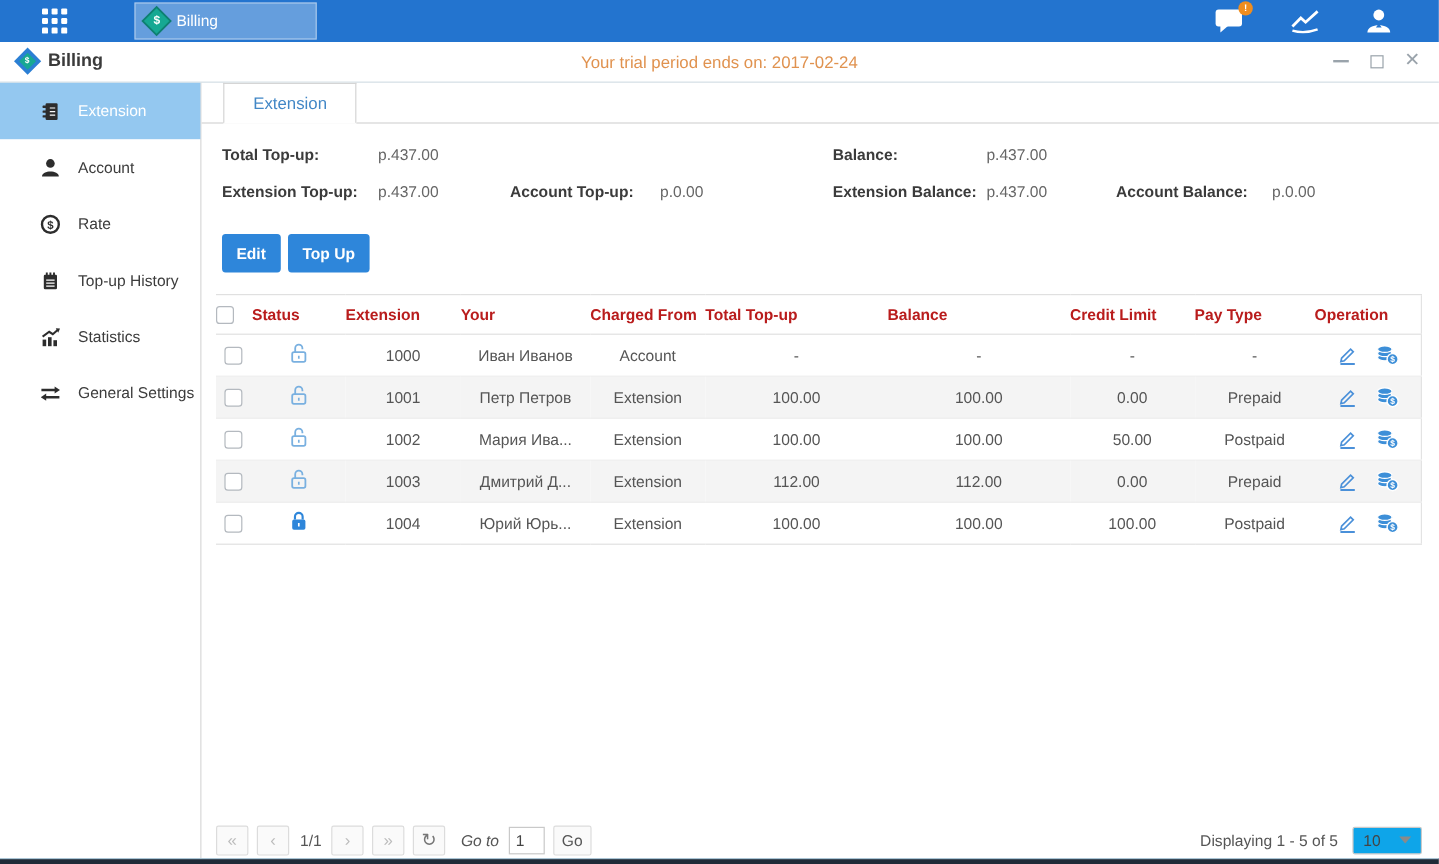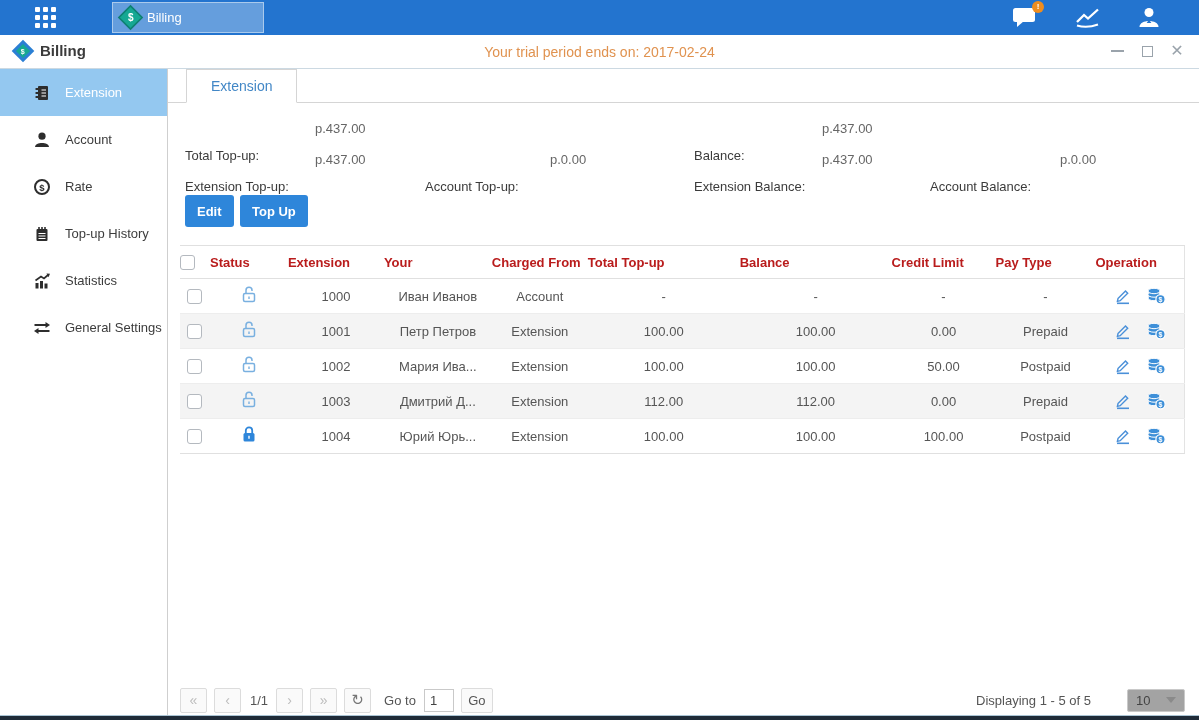--- a/index.html
+++ b/index.html
@@ -49,21 +49,21 @@
   .side-item svg { flex:0 0 auto; }
   .side-item.active { background:#94c8f0; color:#fff; }
 
   
   .main { position:absolute; left:168px; top:69px; right:0; bottom:5px; background:#fff; }
   .tabstrip { position:absolute; left:0; right:0; top:0; height:34px; border-bottom:1px solid #d5d5d5; }
   .tab { position:absolute; left:18px; top:0; height:34px; padding:0 24px; background:#fff;
     border:1px solid #d5d5d5; border-bottom:1px solid #fff; display:flex; align-items:center;
     font-size:14px; color:#4287c6; cursor:pointer; }
 
-  .sum-label { position:absolute; font-size:13px; font-weight:normal; color:#3b3b3b;margin-top:27px; }
+  .sum-label { position:absolute; font-size:13px; font-weight:bold; color:#3b3b3b; }
   .sum-value { position:absolute; font-size:13px; color:#666; }
 
   .btn { position:absolute; top:126px; height:32px; background:#2e86da; border:none; border-radius:3px;
     color:#fff; font-size:13px; font-weight:bold; padding:0 12px; cursor:pointer;
     font-family:"Liberation Sans",sans-serif; }
 
   table.grid { position:absolute; left:12px; top:176px; width:1005px; border-collapse:collapse;
     border-right:1px solid #e3e3e3; }
   table.grid th { height:33px; font-size:13px; font-weight:bold; color:#b91c1c; text-align:left;
     border-top:1px solid #e0e0e0; border-bottom:1px solid #e0e0e0; }
@@ -77,29 +77,29 @@
   .status-icon { display:inline-flex; cursor:pointer; }
 
   
   .pagination { position:absolute; left:12px; right:14px; top:618px; height:26px;
     display:flex; align-items:center; }
   .pg-btn { width:27px; height:25px; background:#fafafa; border:1px solid #dcdcdc; border-radius:2px;
     color:#bcbcbc; font-size:14px; display:flex; align-items:center; justify-content:center;
     margin-right:7px; cursor:pointer; }
   .pg-btn.refresh { color:#767676; font-size:15px; font-family:"DejaVu Sans",sans-serif; }
   .pg-ind { font-size:13px; color:#555; margin:0 8px 0 2px; }
-  .goto-label { font-size:13px; color:#555; margin:0 8px 0 6px; }
+  .goto-label { font-size:13px; color:#555; margin:0 8px 0 6px;font-style:italic; }
   .goto-input { width:30px; height:23px; border:1px solid #c9c9c9; font-size:13px; padding-left:5px;
     font-family:"Liberation Sans",sans-serif; color:#444; }
   .go-btn { width:32px; height:25px; margin-left:7px; background:#fafafa; border:1px solid #dcdcdc;
     border-radius:2px; font-size:13px; color:#555; cursor:pointer; font-family:"Liberation Sans",sans-serif; }
   .pg-right { margin-left:auto; display:flex; align-items:center; gap:12px; }
   .displaying { font-size:13px; color:#555; }
-  .page-size { width:58px; height:23px; border:1px solid #c9c9c9; border-radius:2px; background:#a3a3a3;
-    display:flex; align-items:center; justify-content:space-between; padding:0 8px; cursor:pointer;margin-left:24px; }
+  .page-size { width:58px; height:23px; border:1px solid #c9c9c9; border-radius:2px; background:#0ea5e9;
+    display:flex; align-items:center; justify-content:space-between; padding:0 8px; cursor:pointer; }
   .page-size span { font-size:13px; color:#444; }
   .caret { width:0; height:0; border-left:5px solid transparent; border-right:5px solid transparent;
     border-top:6px solid #8a8a8a; }
 
   
   .footer-strip { position:absolute; left:0; bottom:0; width:1199px; height:5px;
     background:#1f2b38; border-top:1px solid #aac4d4; }
 </style>
 </head>
 <body>

